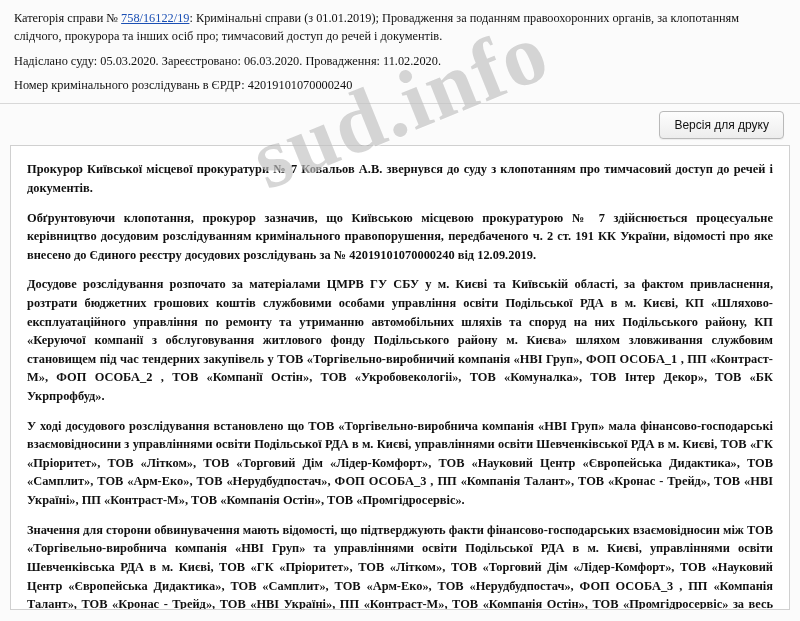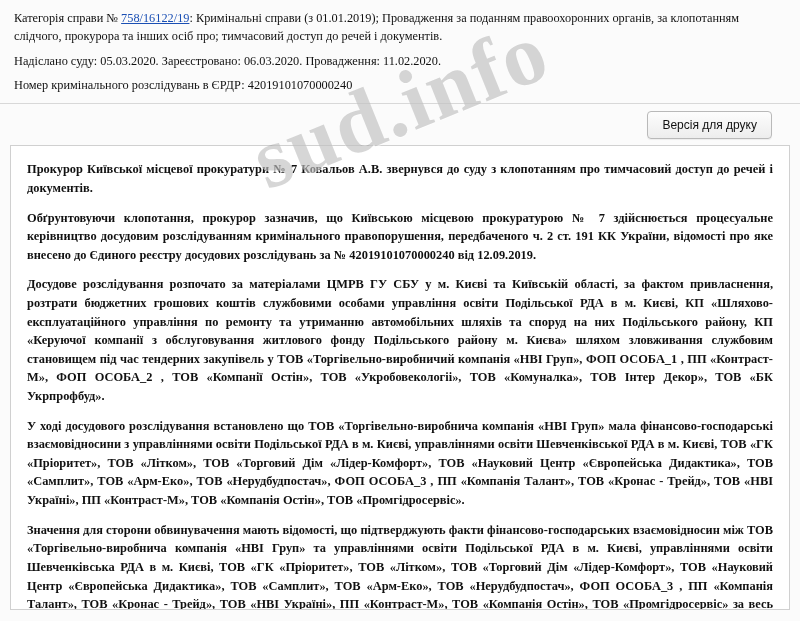--- a/index.html
+++ b/index.html
@@ -44,21 +44,21 @@
   .bold { font-weight: normal; }
 
   
   .toolbar {
     height: 42px;
     border-top: 1px solid #d8d8d8;
     background: #fbfbfb;
     display: flex;
     align-items: center;
     justify-content: flex-end;
-    padding-right: 28px;
+    padding-right: 16px;
     box-sizing: border-box;
   }
   .print-btn {
     font-family: "Liberation Sans", sans-serif;
     font-size: 12px;
     color: #111;
     background: linear-gradient(#fdfdfd, #ededed);
     border: 1px solid #b9b9b9;
     border-radius: 4px;
     padding: 6px 14px;

